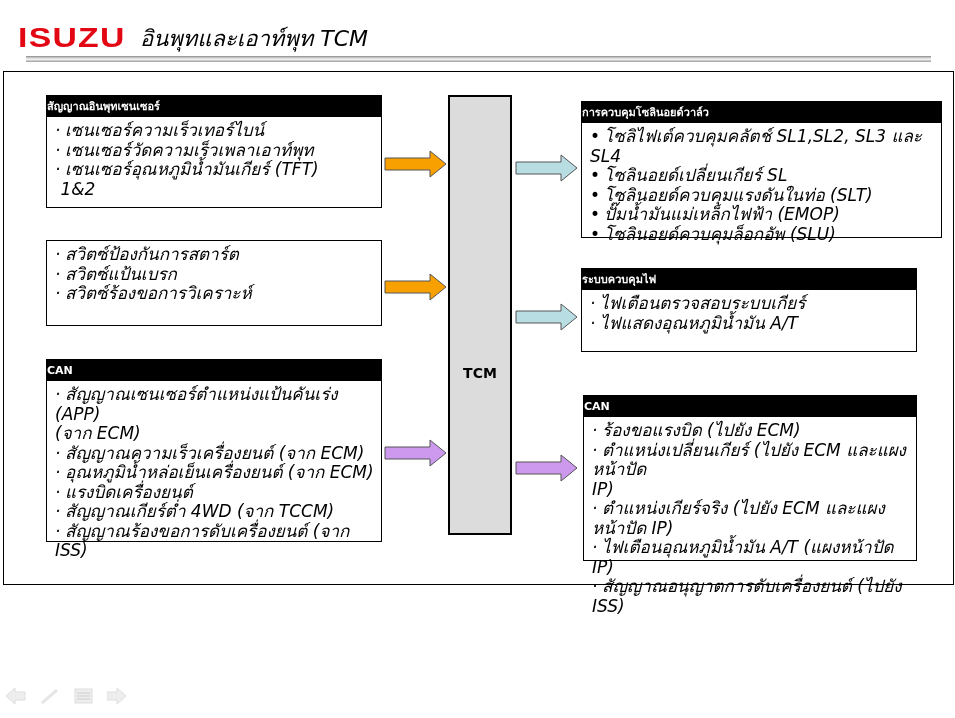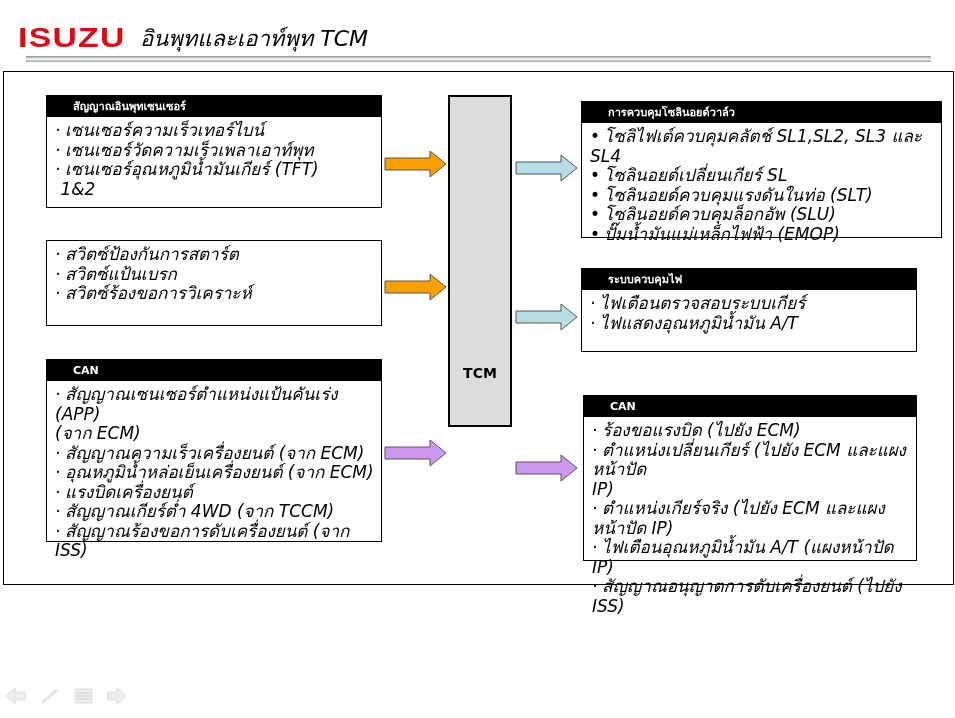--- a/index.html
+++ b/index.html
@@ -6,25 +6,25 @@
   body { width:955px; height:718px; position:relative; overflow:hidden;
          font-family:"DejaVu Sans", "Liberation Sans", sans-serif; color:#000; }
   .logo { position:absolute; left:18px; top:25px; font-family:"Liberation Sans", sans-serif;
           font-weight:bold; font-size:27px; color:#e30613; letter-spacing:1px; line-height:27px;
           transform:scaleX(1.25); transform-origin:left top; }
   .title { position:absolute; left:140px; top:23px; font-size:22px; line-height:32px; color:#000;font-style:italic; }
   .rule { position:absolute; left:26px; top:56px; width:905px; height:6px;
           background:linear-gradient(#8a8a8a 0%, #d8d8d8 35%, #f5f5f5 55%, #9a9a9a 100%); }
   .frame { position:absolute; left:3px; top:71px; width:951px; height:514px; border:1.5px solid #000; box-sizing:border-box; }
   .box { position:absolute; border:1.5px solid #000; background:#fff; box-sizing:border-box; }
-  .box .hdr { background:#000; color:#fff; font-size:11px; font-weight:bold; height:21px; line-height:21px; padding-left:26px; }
+  .box .hdr { background:#000; color:#fff; font-size:11px; font-weight:bold; height:21px; line-height:21px; padding-left:0; }
   .box .body { padding:4px 6px 0 8px; font-size:17px; line-height:19.5px;font-style:italic; }
   .box .item { white-space:pre-wrap; }
   .bul { display:inline-block; width:10px; }
-  .tcm { position:absolute; left:448px; top:95px; width:64px; height:332px; background:#dcdcdc;
+  .tcm { position:absolute; left:448px; top:95px; width:64px; height:440px; background:#dcdcdc;
          border:2.5px solid #000; box-sizing:border-box;text-decoration:underline; }
   .tcm span { position:absolute; left:0; right:0; top:268px; text-align:center; font-weight:bold; font-size:14px; }
   svg.arrow { position:absolute; overflow:visible; }
   .nav { position:absolute; top:688px; }
 </style>
 </head>
 <body>
 
 <div class="logo">ISUZU</div>
 <div class="title">อินพุทและเอาท์พุท TCM</div>
@@ -63,22 +63,22 @@
 <div class="tcm">
   <span>TCM</span>
 </div>
 
 <div class="box" style="left:581px;top:101px;width:361px;height:137px;">
   <div class="hdr">การควบคุมโซลินอยด์วาล์ว</div>
   <div class="body" id="out0">
       <div class="item"><span class="bul" style="width: 14px;">•</span><span>โซลิไฟเต์ควบคุมคลัตช์ SL1,SL2, SL3 และ SL4</span></div>
       <div class="item"><span class="bul" style="width: 14px;">•</span><span>โซลินอยด์เปลี่ยนเกียร์ SL</span></div>
       <div class="item"><span class="bul" style="width: 14px;">•</span><span>โซลินอยด์ควบคุมแรงดันในท่อ (SLT)</span></div>
+      <div class="item"><span class="bul" style="width: 14px;">•</span><span>ปั๊มน้ำมันแม่เหล็กไฟฟ้า (EMOP)</span></div>
       <div class="item"><span class="bul" style="width: 14px;">•</span><span>โซลินอยด์ควบคุมล็อกอัพ (SLU)</span></div>
-      <div class="item"><span class="bul" style="width: 14px;">•</span><span>ปั๊มน้ำมันแม่เหล็กไฟฟ้า (EMOP)</span></div>
     </div>
 </div>
 <div class="box" style="left:581px;top:268px;width:336px;height:84px;">
   <div class="hdr">ระบบควบคุมไฟ</div>
   <div class="body" id="out1">
       <div class="item"><span class="bul">·</span><span>ไฟเตือนตรวจสอบระบบเกียร์</span></div>
       <div class="item"><span class="bul">·</span><span>ไฟแสดงอุณหภูมิน้ำมัน A/T</span></div>
     </div>
 </div>
 <div class="box" style="left:583px;top:395px;width:334px;height:166px;">

